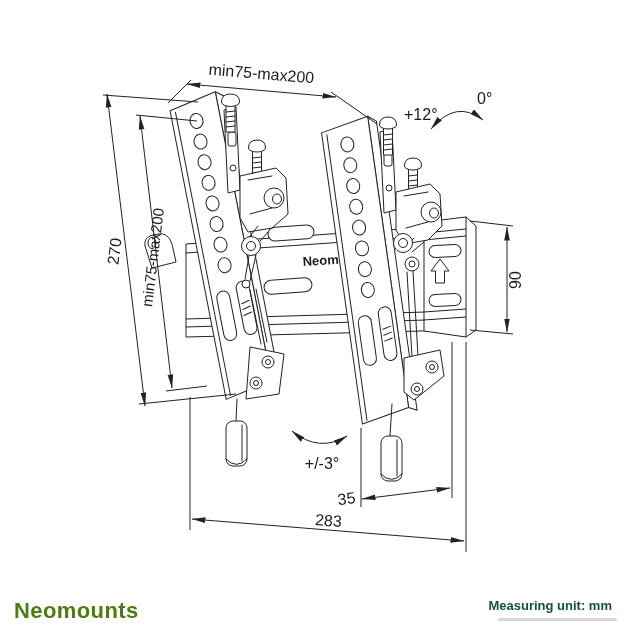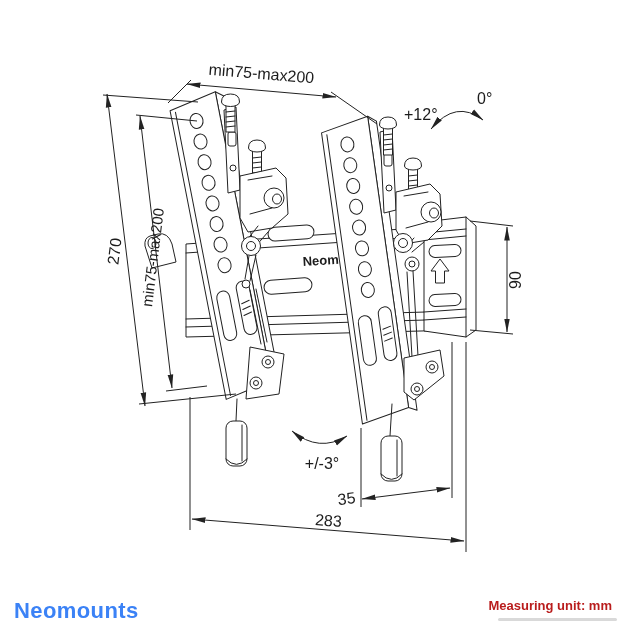--- a/index.html
+++ b/index.html
@@ -7,22 +7,22 @@
        font-family:"Liberation Sans",sans-serif;}
   .stage{position:absolute;left:0;top:0;width:625px;height:625px;}
   svg{display:block;}
   .ln{stroke:#222222;stroke-width:1;fill:none;stroke-linecap:round;stroke-linejoin:round;}
   .fw{stroke:#222222;stroke-width:1;fill:#ffffff;stroke-linejoin:round;}
   .dim{stroke:#222222;stroke-width:1;fill:none;}
   .dtext{fill:#1c1c1c;font-size:16px;font-family:"Liberation Sans",sans-serif;}
   .dtext-small{fill:#1c1c1c;font-size:15px;font-family:"Liberation Sans",sans-serif;}
   .plate-label{fill:#1c1c1c;font-size:13px;font-weight:bold;font-family:"Liberation Sans",sans-serif;}
   .brand{position:absolute;left:14px;top:598px;font-size:22px;font-weight:600;
-         letter-spacing:0.4px;color:#3b82f6;}
-  .unit{position:absolute;right:13px;top:598px;font-size:13px;font-weight:600;color:#b91c1c;}
+         letter-spacing:0.4px;color:#4d7c0f;}
+  .unit{position:absolute;right:13px;top:598px;font-size:13px;font-weight:600;color:#14532d;}
   .unit-line{position:absolute;right:8px;top:618px;width:119px;height:3px;
              background:#d9d9d9;border-radius:2px;}
 </style>
 </head>
 <body>
 
 <div class="stage">
 <svg width="625" height="625" viewBox="0 0 625 625">
   <defs>
     <marker id="mS" markerUnits="userSpaceOnUse" markerWidth="14" markerHeight="8" refX="0.5" refY="4" orient="auto">

